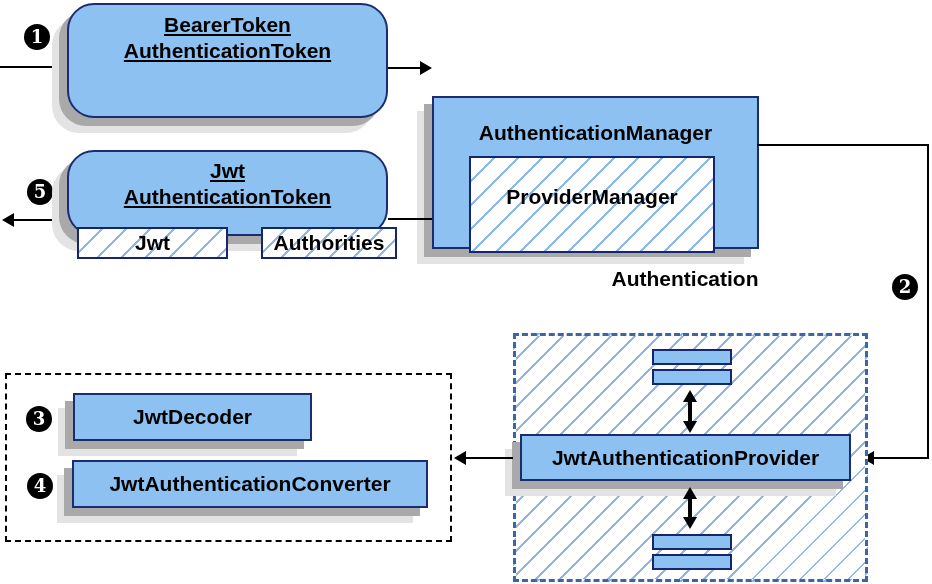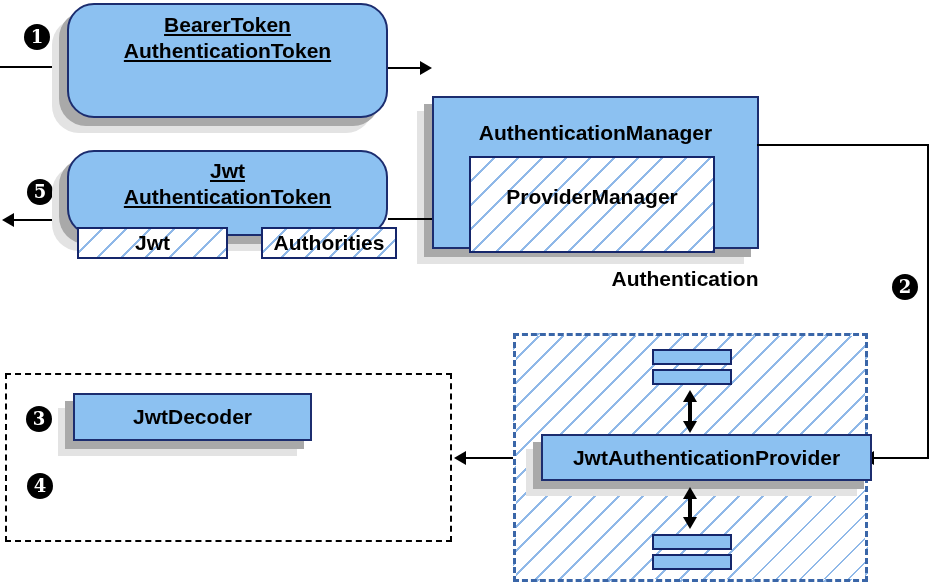--- a/index.html
+++ b/index.html
@@ -111,21 +111,21 @@
   <div class="group-blue hatch" style="left:513px; top:333px; width:355px; height:249px;">
     <div class="srect" style="left:136px; top:13px;"></div>
     <div class="srect" style="left:136px; top:33px;"></div>
 
     <div class="dbl" style="left:166px; top:54px; height:43px;">
       <i class="up"></i>
         <i class="bar"></i>
         <i class="down"></i>
     </div>
 
-    <div class="node shadow" style="left:25px; top:98px; width:331px; height:47px;">
+    <div class="node shadow" style="left:4px; top:98px; width:331px; height:47px;">
       <div class="ntitle" style="line-height:43px;">JwtAuthenticationProvider</div>
     </div>
 
     <div class="dbl" style="left:166px; top:151px; height:42px;">
       <i class="up"></i>
         <i class="bar"></i>
         <i class="down"></i>
     </div>
 
     <div class="srect" style="left:136px; top:198px;"></div>
@@ -135,15 +135,18 @@
   <div class="hline" style="left:466px; top:457px; width:47px;"></div>
   <div class="tri tri-left" style="left:454px; top:451px;"></div>
 
   <div class="group-black" style="left:5px; top:373px; width:447px; height:169px;"></div>
 
   <div class="node shadow" style="left:73px; top:393px; width:239px; height:48px;">
     <div class="ntitle" style="line-height:44px;">JwtDecoder</div>
   </div>
   <div class="badge" style="left:26px; top:406px;">3</div>
 
+  <div class="node shadow" style="left:72px; top:460px; width:356px; height:48px;">
+    <div class="ntitle" style="line-height:44px;">JwtAuthenticationConverter</div>
+  </div>
   <div class="badge" style="left:27px; top:473px;">4</div>
 
 </div>
 
 </body></html>

